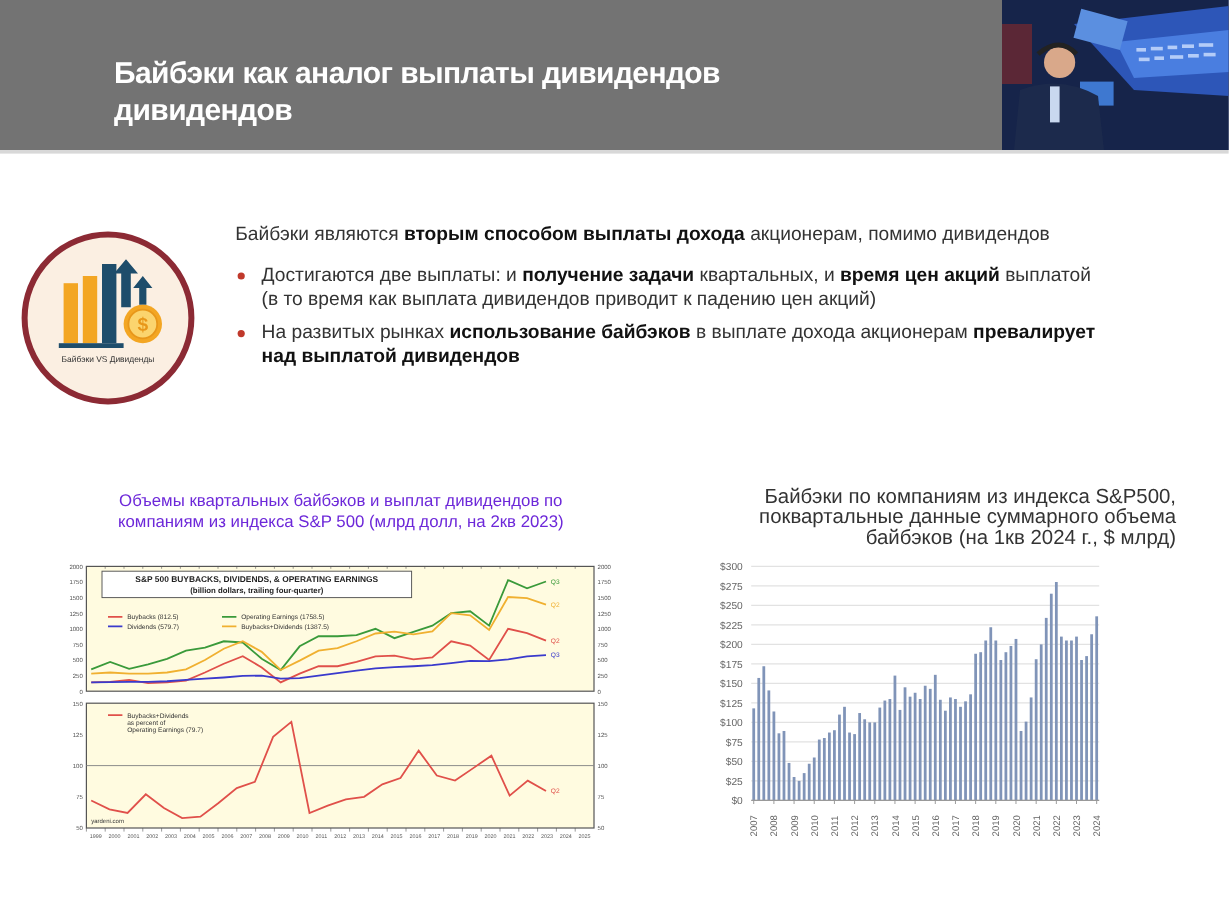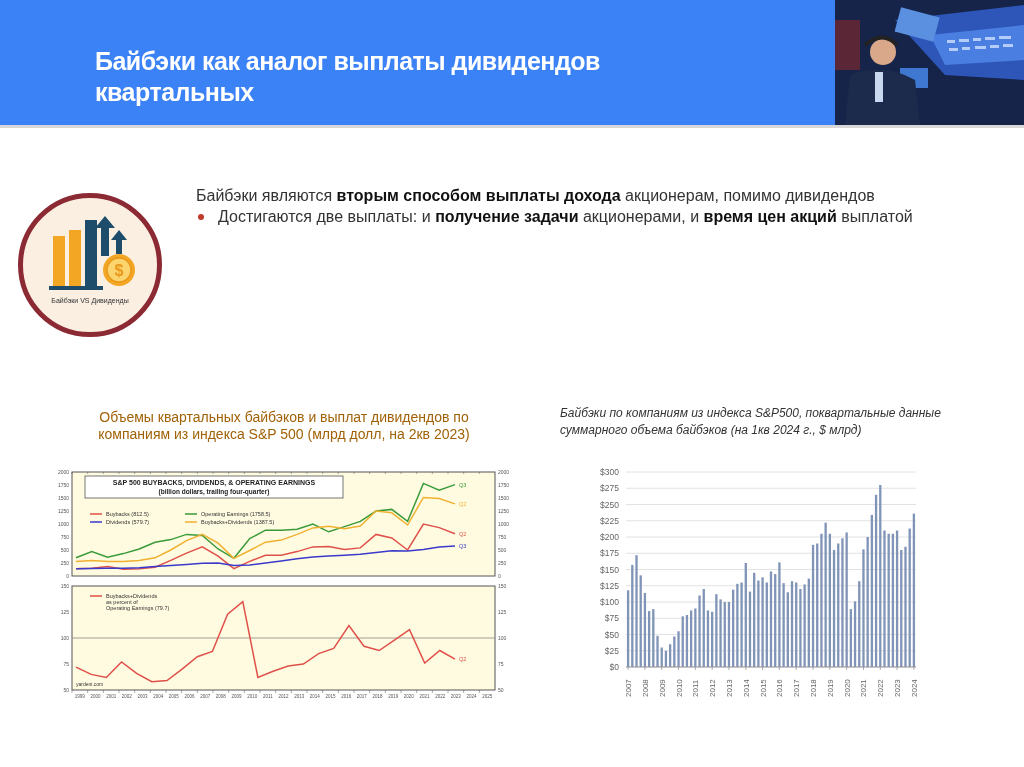--- a/index.html
+++ b/index.html
@@ -1,40 +1,40 @@
 <!DOCTYPE html>
 <html><head>
 <meta charset="utf-8">
 <style>
   html,body{margin:0;padding:0;}
   body{width:1024px;height:767px;background:#ffffff;position:relative;overflow:hidden;font-family:"Liberation Sans",sans-serif;}
-  .header{position:absolute;left:0;top:0;width:835px;height:125px;background:#3b82f6;}
+  .header{position:absolute;left:0;top:0;width:835px;height:125px;background:#737373;}
   .header-title{position:absolute;left:95px;top:46px;color:#ffffff;font-weight:bold;font-size:25px;line-height:31px;letter-spacing:-0.5px;}
   .photo{position:absolute;left:835px;top:0;width:189px;height:125px;overflow:hidden;background:#1a2a55;}
   .header-line{position:absolute;left:0;top:125px;width:1024px;height:3px;background:#d8d8d8;}
   .logo{position:absolute;left:18px;top:193px;width:144px;height:144px;border-radius:50%;border:5px solid #8c2a34;background:#fbefe2;box-sizing:border-box;}
   .logo-caption{position:absolute;left:0;width:100%;top:99px;text-align:center;font-size:7px;color:#333;}
   .bullets{position:absolute;left:196px;top:186px;width:800px;color:#333;font-size:16px;line-height:20px;}
   .bullets b{color:#111;}
-  .intro{margin:0 0 1px 0;}
+  .intro{margin:0 0 14px 0;}
   .bullet{position:relative;padding-left:22px;margin-bottom:8px;}
   .bullet .dot{position:absolute;left:2px;top:7px;width:6px;height:6px;border-radius:50%;background:#c0392b;}
-  .cap1{position:absolute;left:64px;top:409px;width:440px;text-align:center;font-size:14px;line-height:17px;color:#a16207;}
-  .cap2{position:absolute;left:560px;top:405px;width:420px;text-align:left;font-size:12px;line-height:17px;color:#333;font-style:italic;}
+  .cap1{position:absolute;left:64px;top:409px;width:440px;text-align:center;font-size:14px;line-height:17px;color:#6d28d9;}
+  .cap2{position:absolute;left:560px;top:405px;width:420px;text-align:right;font-size:17px;line-height:17px;color:#333;}
   .chart1{position:absolute;left:50px;top:464px;width:470px;height:240px;}
   .chart2{position:absolute;left:590px;top:462px;width:340px;height:245px;}
   svg text{font-family:"Liberation Sans",sans-serif;}
 </style>
 </head>
 <body>
 
 <div class="header">
   <div class="header-title">
     <div>Байбэки как аналог выплаты дивидендов</div>
-    <div>квартальных</div>
+    <div>дивидендов</div>
   </div>
 </div>
 <div class="photo">
   <svg width="189" height="125" viewBox="0 0 189 125">
     <rect width="189" height="125" fill="#16244a"></rect>
     <polygon points="60,20 189,5 189,80 110,75" fill="#2d56b8"></polygon>
     <polygon points="95,35 189,25 189,60 110,65" fill="#4a7ee0"></polygon>
     <g fill="#cfe0ff" opacity="0.8">
       <rect x="112" y="40" width="8" height="3"></rect>
         <rect x="124" y="39" width="10" height="3"></rect>
@@ -76,21 +76,27 @@
       <text x="96" y="78" text-anchor="middle" font-size="16" font-weight="bold" fill="#e8971a">$</text>
     </g>
   </svg>
   <div class="logo-caption">Байбэки VS Дивиденды</div>
 </div>
 
 <div class="bullets">
   <div class="intro"><span>Байбэки являются </span><b>вторым способом выплаты дохода</b><span> акционерам, помимо дивидендов</span></div>
   <div class="bullet">
     <span class="dot"></span>
-    <span>Достигаются две выплаты: и </span><b>получение задачи</b><span> акционерами, и </span><b>время цен акций</b><span> выплатой</span><br>
+    <span>Достигаются две выплаты: и </span><b>получение задачи</b><span> квартальных, и </span><b>время цен акций</b><span> выплатой</span><br>
+    <span>(в то время как выплата дивидендов приводит к падению цен акций)</span>
+  </div>
+  <div class="bullet">
+    <span class="dot"></span>
+    <span>На развитых рынках </span><b>использование байбэков</b><span> в выплате дохода акционерам </span><b>превалирует</b><br>
+    <b>над выплатой дивидендов</b>
   </div>
 </div>
 
 <div class="cap1">Объемы квартальных байбэков и выплат дивидендов по компаниям из индекса S&amp;P 500 (млрд долл, на 2кв 2023)</div>
 <div class="cap2">Байбэки по компаниям из индекса S&amp;P500, поквартальные данные суммарного объема байбэков (на 1кв 2024 г., $ млрд)</div>
 
 <div class="chart1">
   <svg id="chart1svg" width="470" height="240" viewBox="0 0 470 240">
       <rect x="22" y="8" width="423" height="104" fill="#fffbe0" stroke="#555" stroke-width="1"></rect>
       <rect x="22" y="122" width="423" height="104" fill="#fffbe0" stroke="#555" stroke-width="1"></rect>

